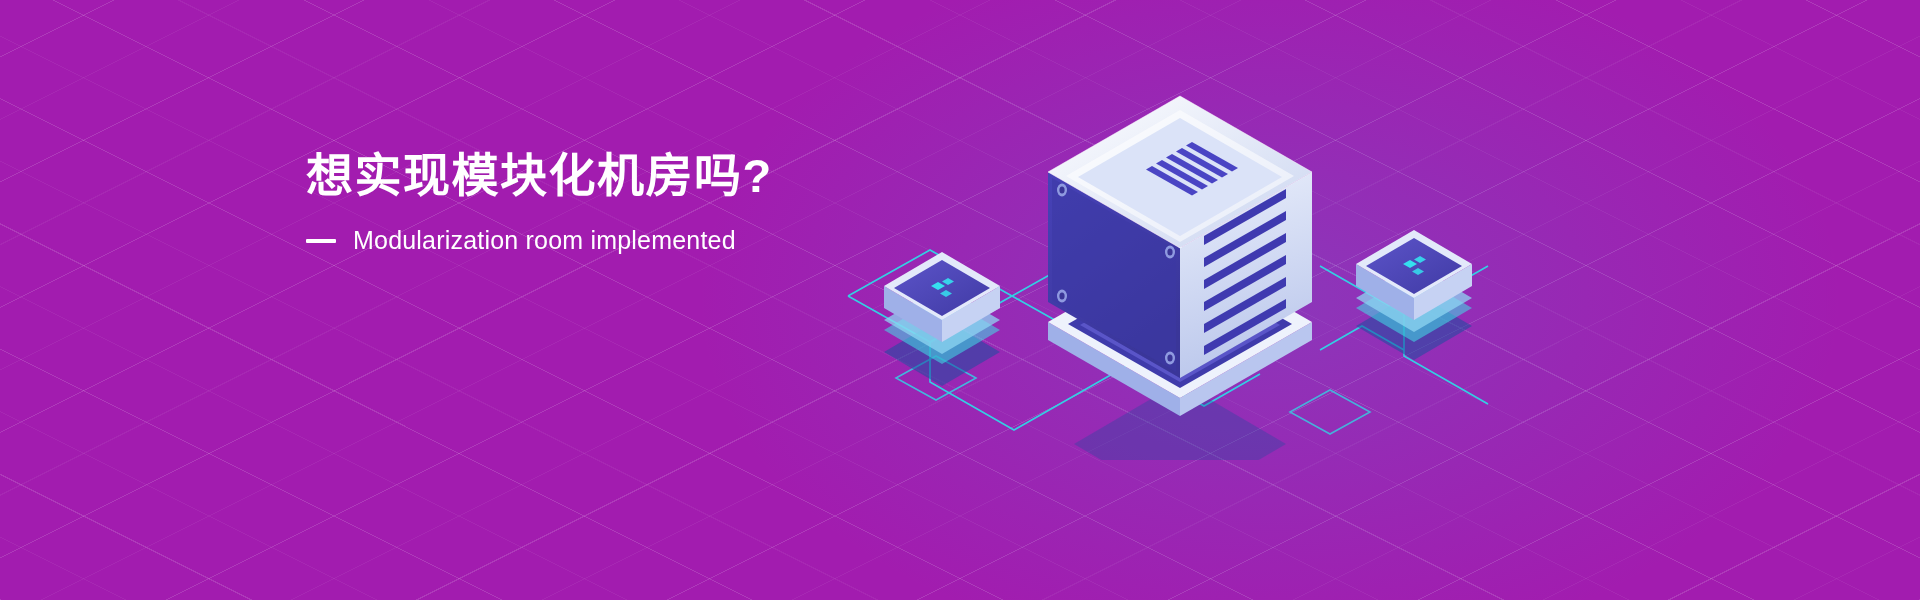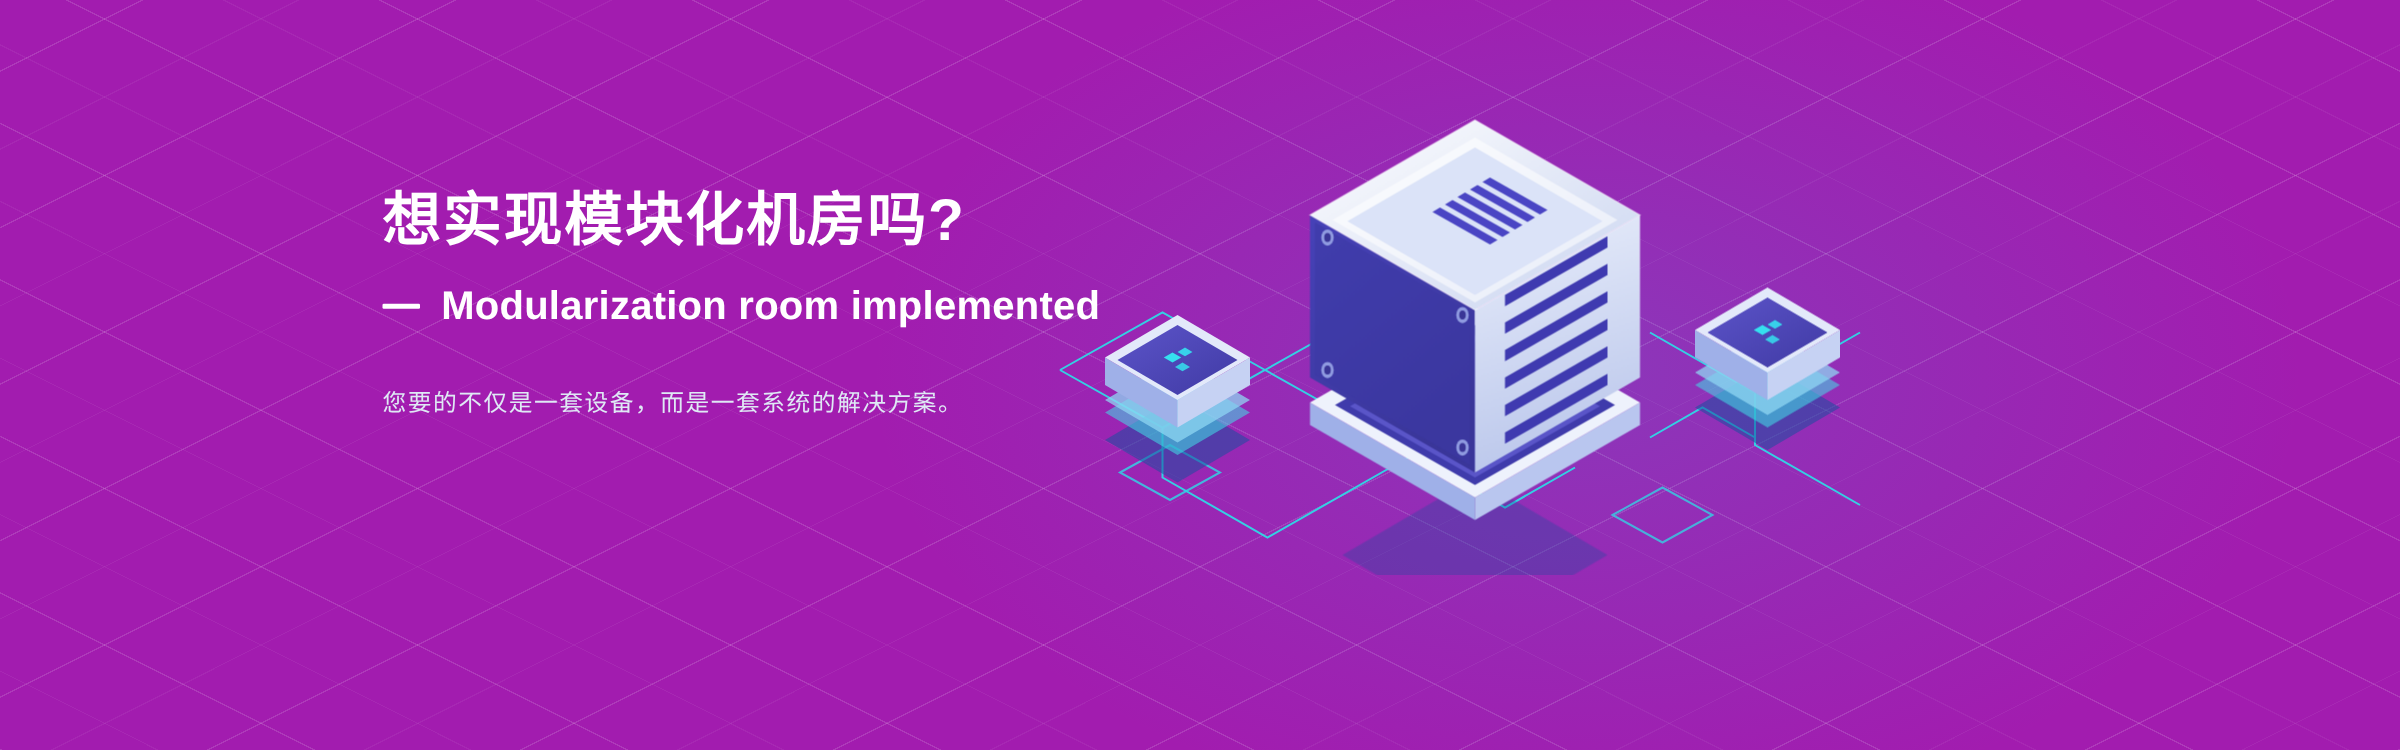--- a/index.html
+++ b/index.html
@@ -86,23 +86,23 @@
   }
   .sub-rule {
     width: 30px;
     height: 4px;
     background: #ffffff;
     border-radius: 1px;
     margin-right: 17px;
     flex: 0 0 auto;
   }
   .subhead {
-    font-size: 32px;
+    font-size: 25px;
     color: #ffffff;
-    font-weight: 700;
+    font-weight: 400;
     letter-spacing: 0.2px;
     white-space: nowrap;
   }
   .desc {
     margin-top: 44px;
     font-size: 19px;
     color: #dfe9f5;
     letter-spacing: 1.2px;
     white-space: nowrap;
   }
@@ -128,21 +128,20 @@
 
   <div class="text-block">
 
     <h1 class="headline">想实现模块化机房吗?</h1>
 
     <div class="sub-row">
       <span class="sub-rule"></span>
       <span class="subhead">Modularization room implemented</span>
     </div>
 
-    <div class="desc">您要的不仅是一套设备，而是一套系统的解决方案。</div>
   </div>
 
   <div class="illus">
     <svg width="760" height="400" viewBox="0 0 760 400" xmlns="http://www.w3.org/2000/svg">
       <defs>
         <linearGradient id="gFaceLight" x1="0" y1="0" x2="0.4" y2="1">
           <stop offset="0%" stop-color="#ffffff"></stop>
           <stop offset="55%" stop-color="#dfe6f8"></stop>
           <stop offset="100%" stop-color="#b9c6ea"></stop>
         </linearGradient>

